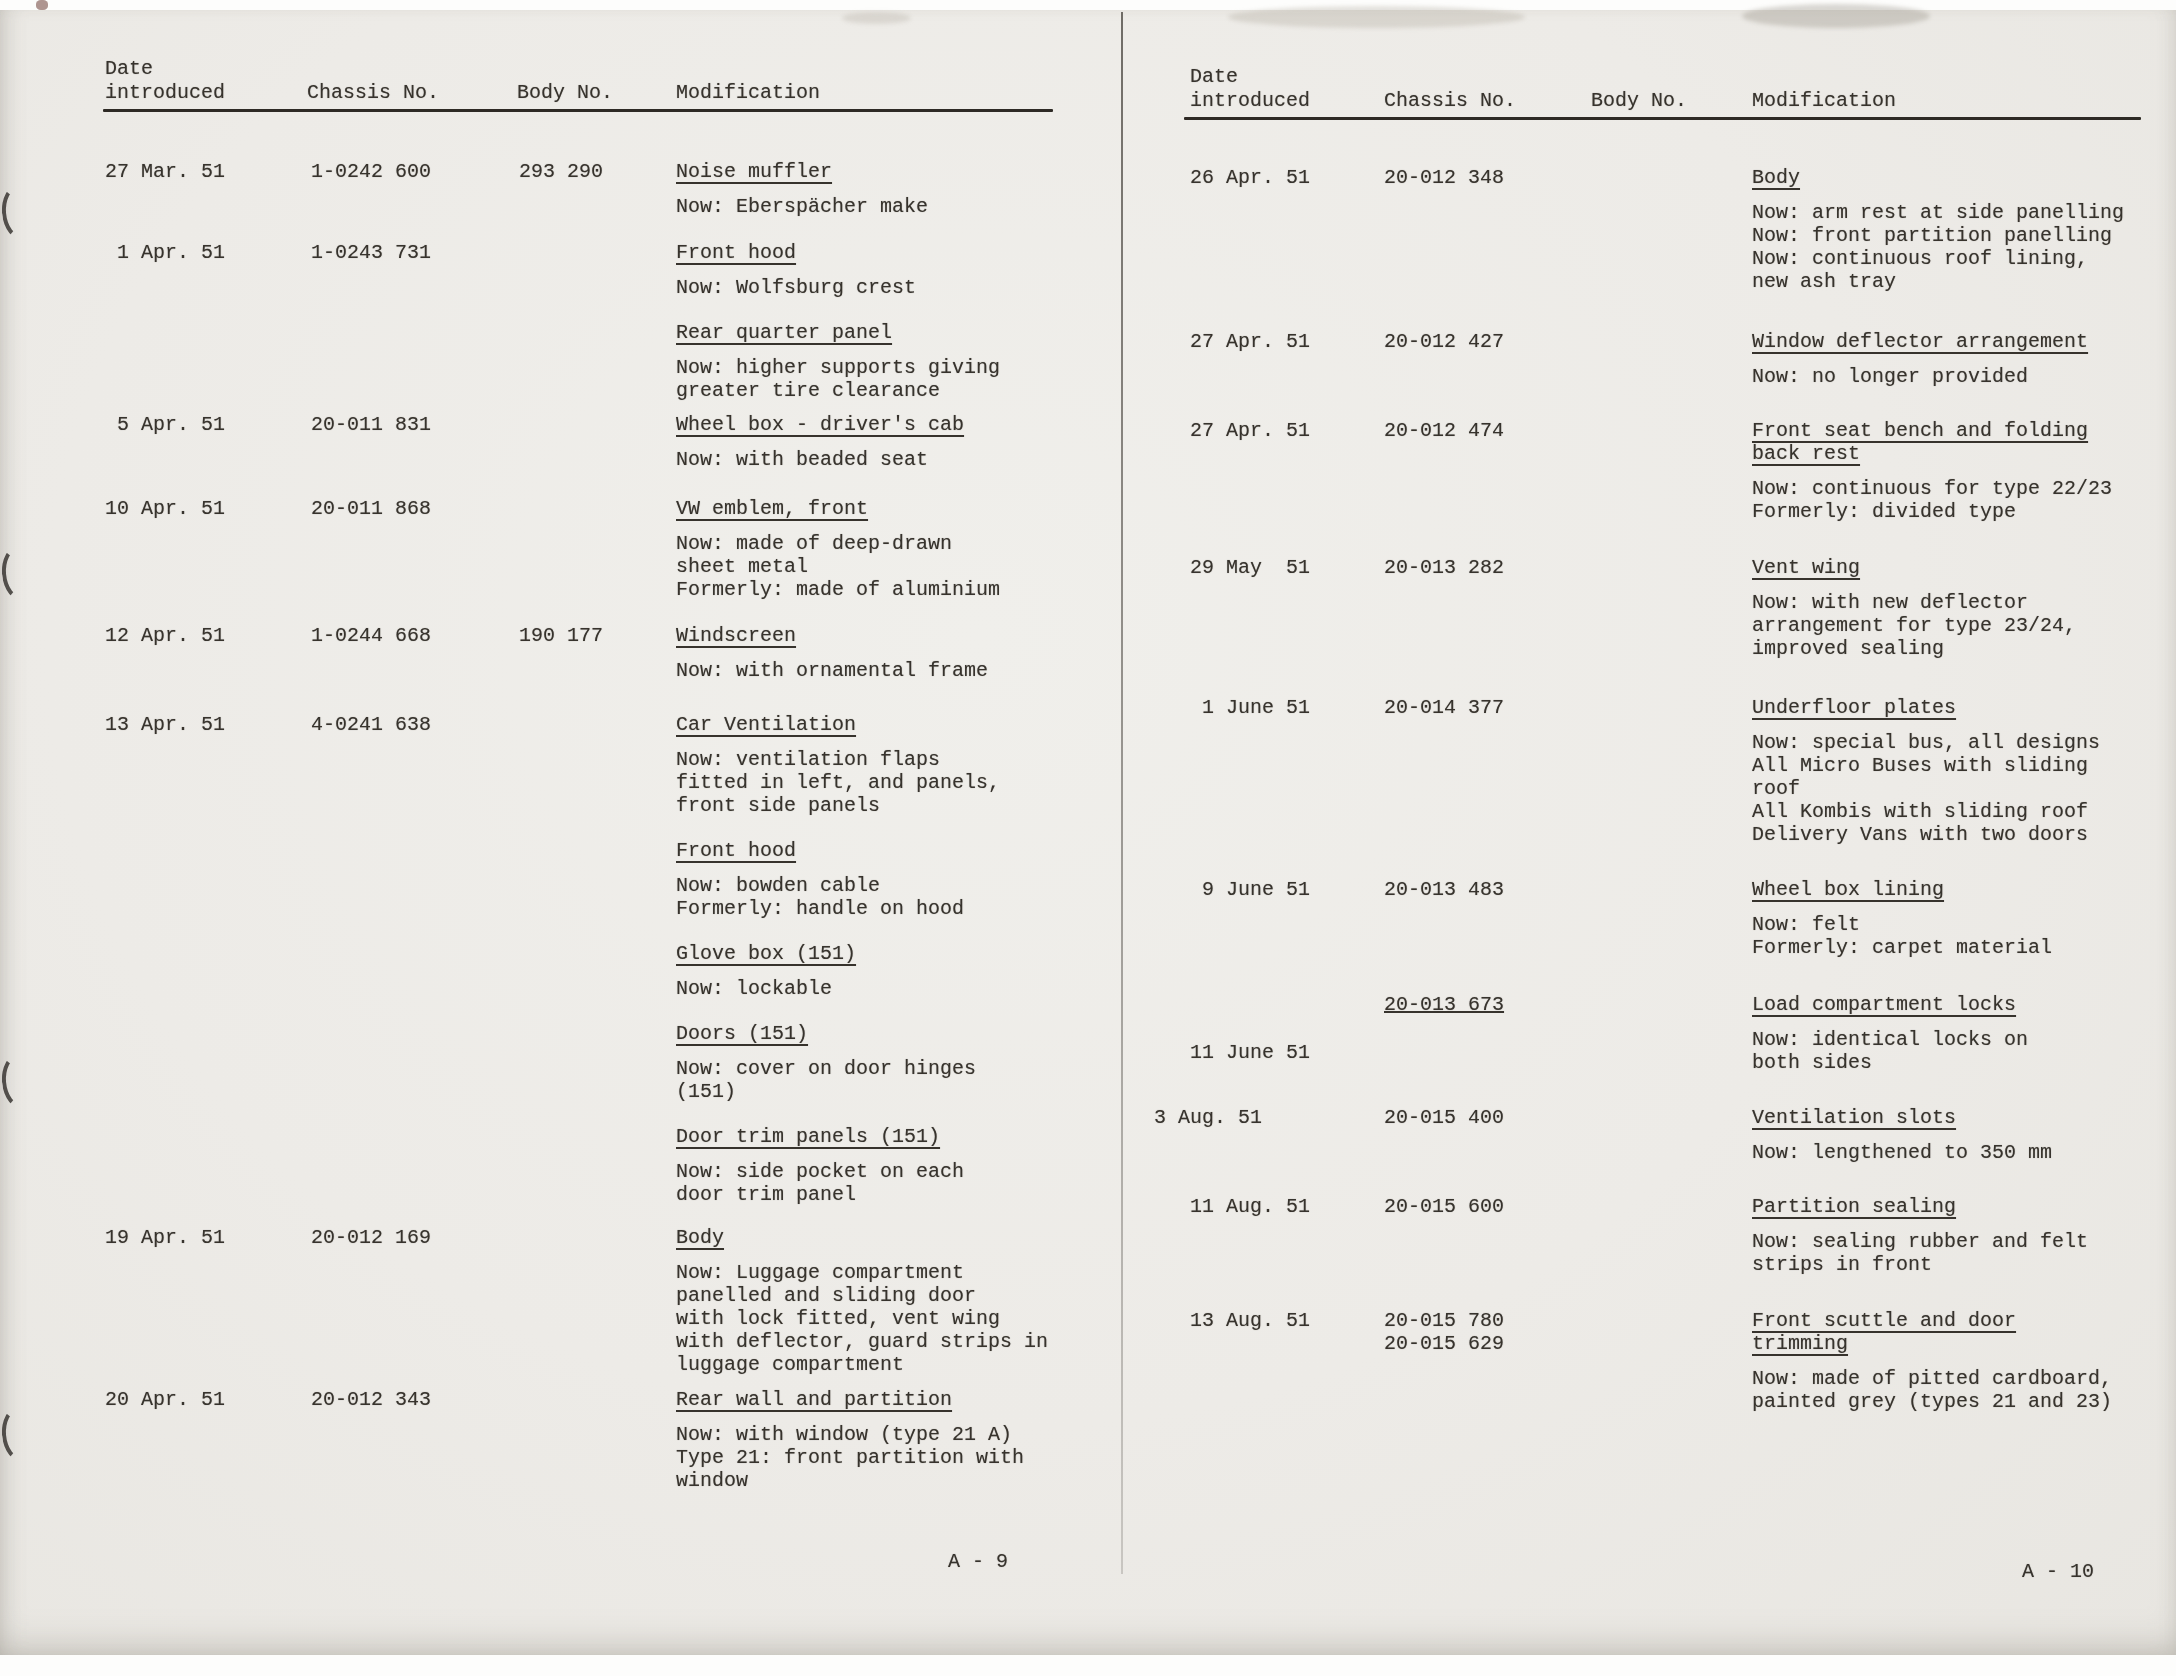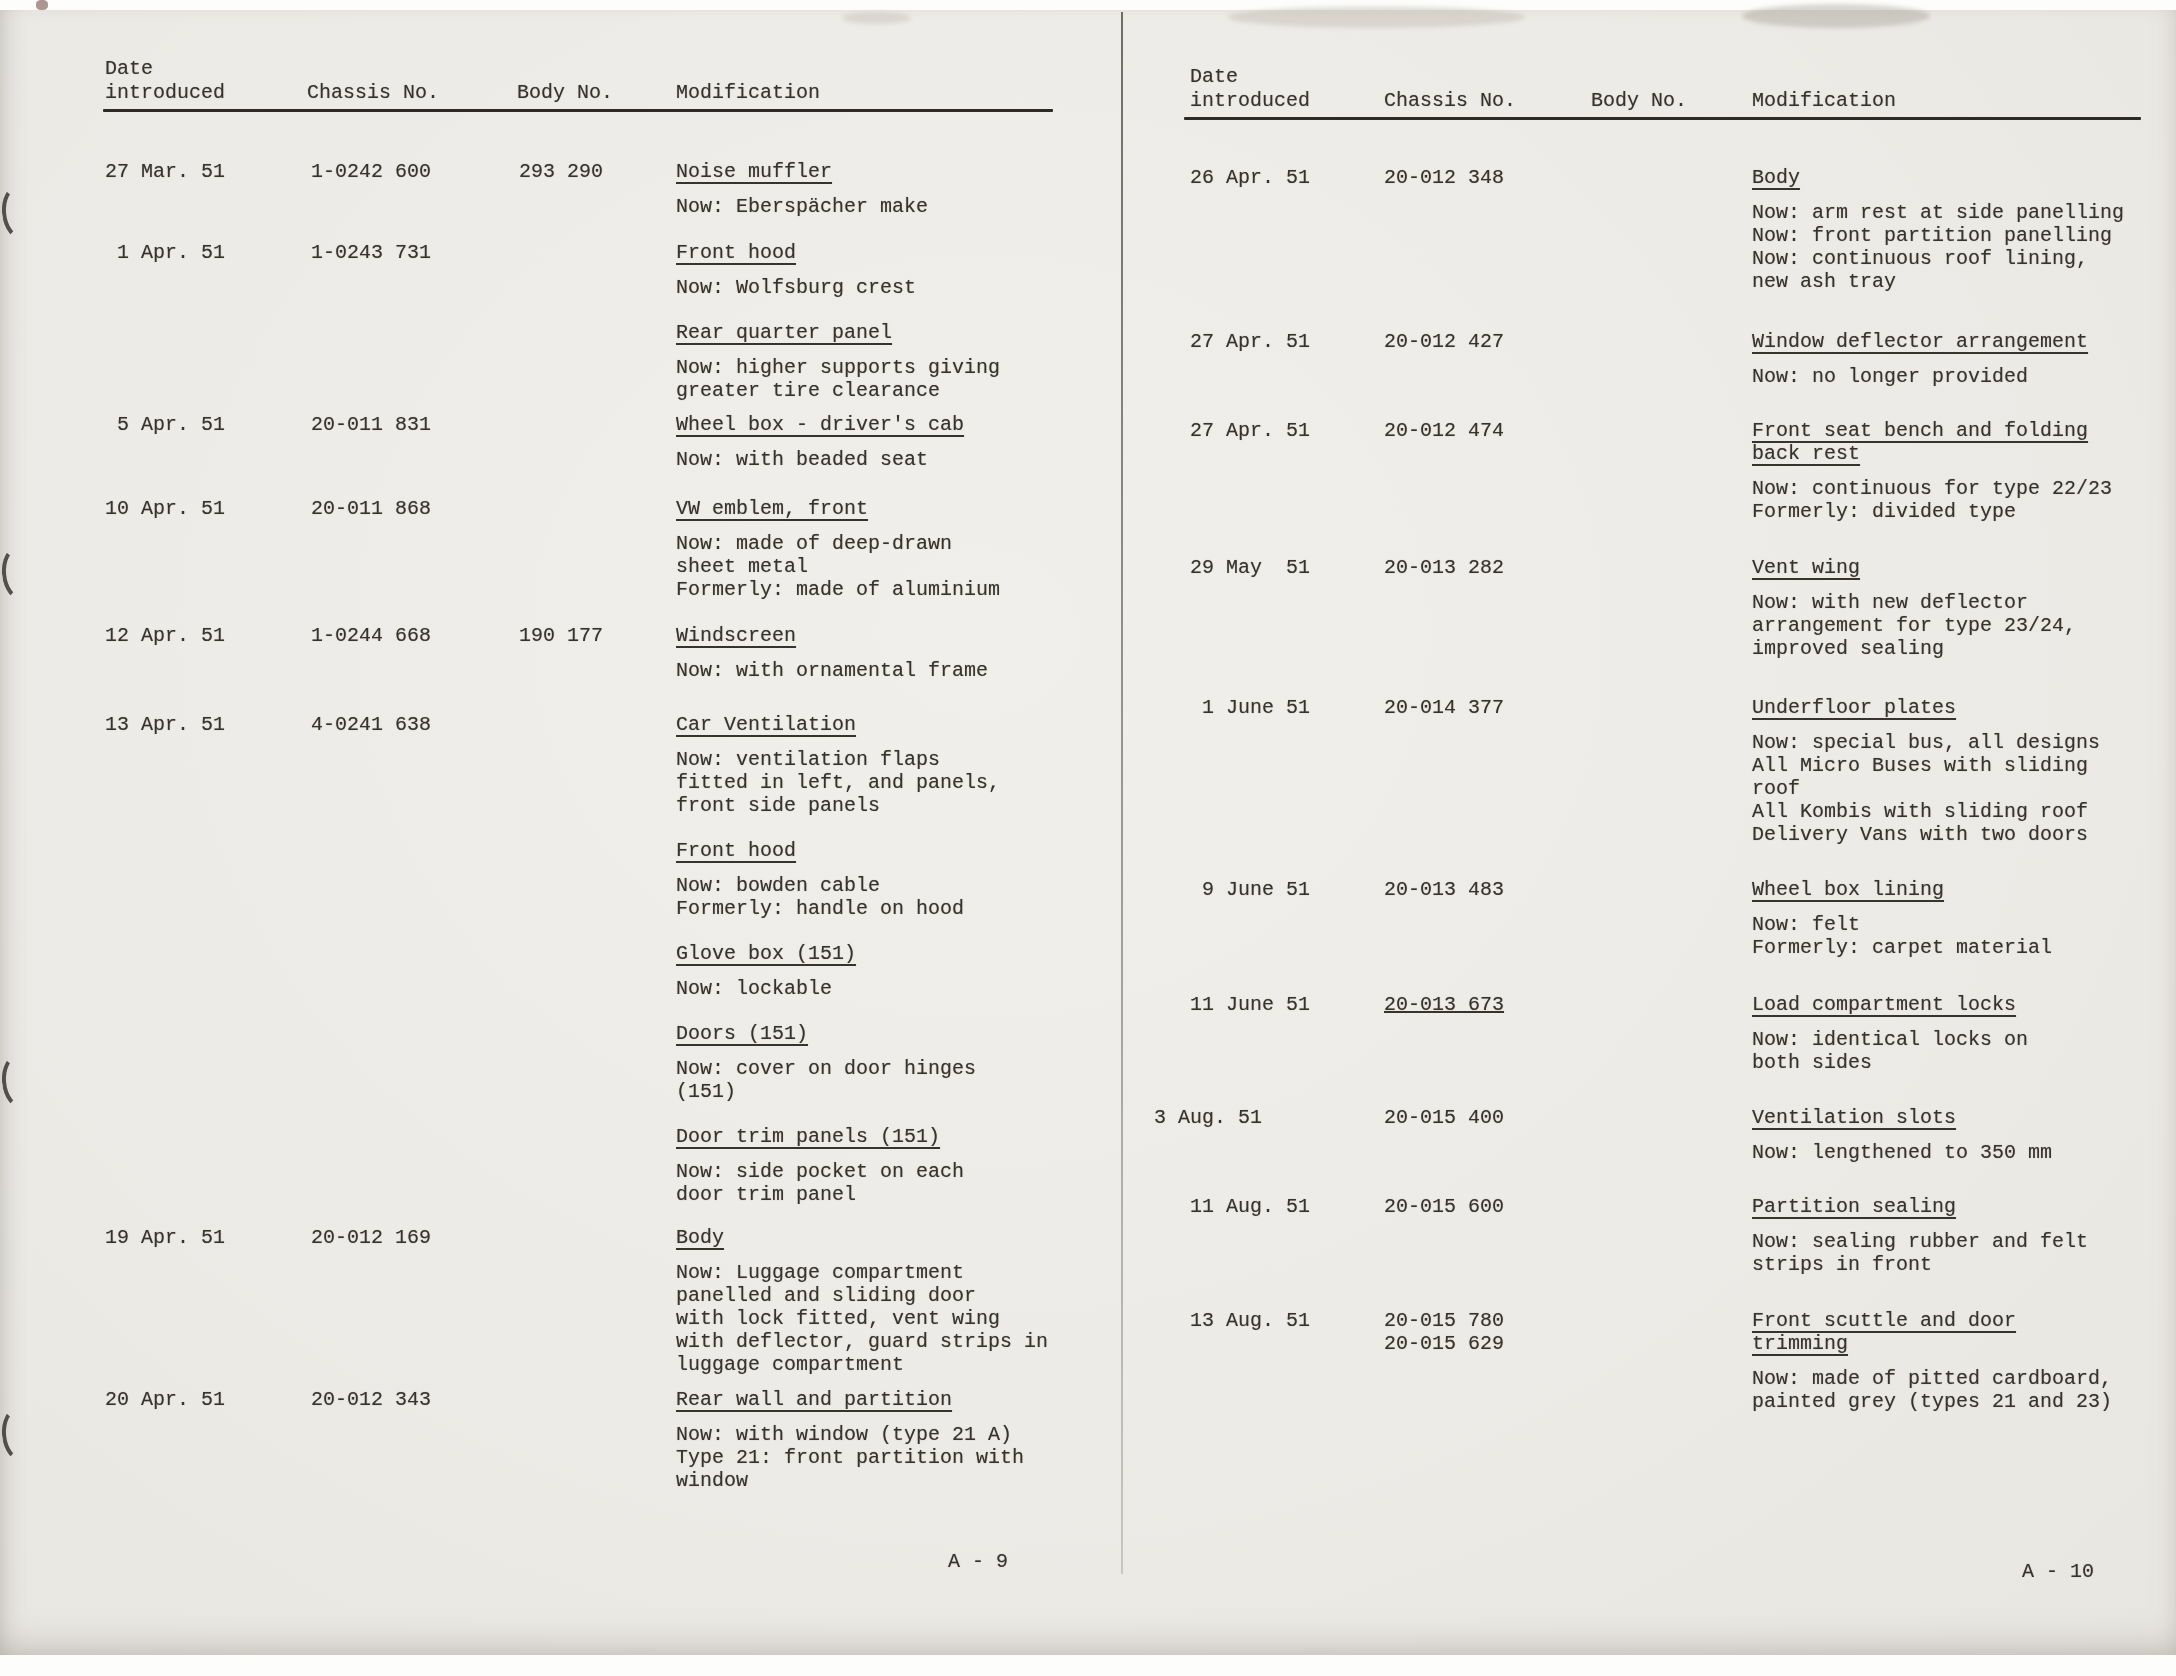--- a/index.html
+++ b/index.html
@@ -310,21 +310,21 @@
           <div class="entry">
             <div class="hwrap">
               <div class="t hline">Wheel box lining</div>
             </div>
             <div class="t">Now: felt</div>
             <div class="t">Formerly: carpet material</div>
           </div>
         </div>
       </div>
       <div class="row" style="top: 993px;">
-        <div class="t cell" style="left: 1190px;">11 June 51</div>
+        <div class="t cell" style="left: 1190px; margin-top: 48px;">11 June 51</div>
         <div class="t cell" style="left: 1384px; top: 0px; text-decoration: underline;">20-013 673</div>
         <div class="mod" style="left: 1752px;">
           <div class="entry">
             <div class="hwrap">
               <div class="t hline">Load compartment locks</div>
             </div>
             <div class="t">Now: identical locks on</div>
             <div class="t">both sides</div>
           </div>
         </div>

